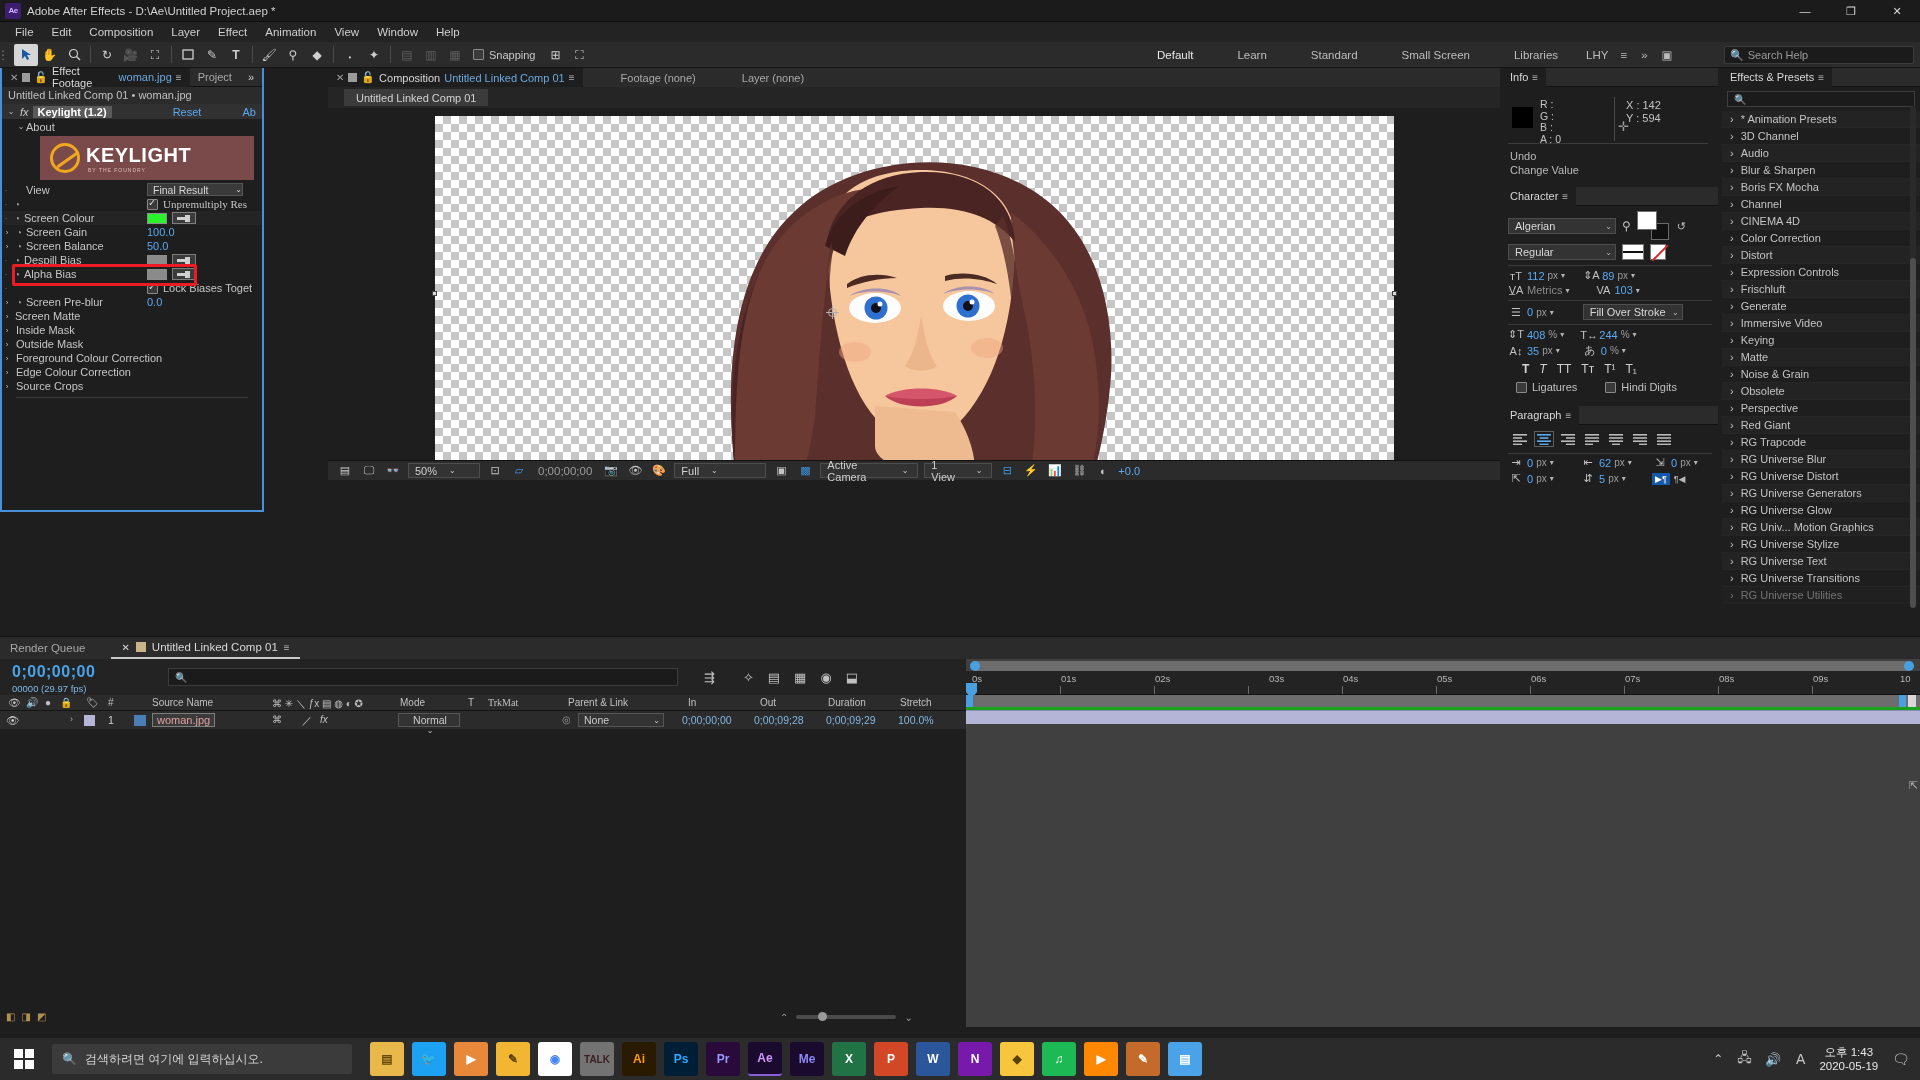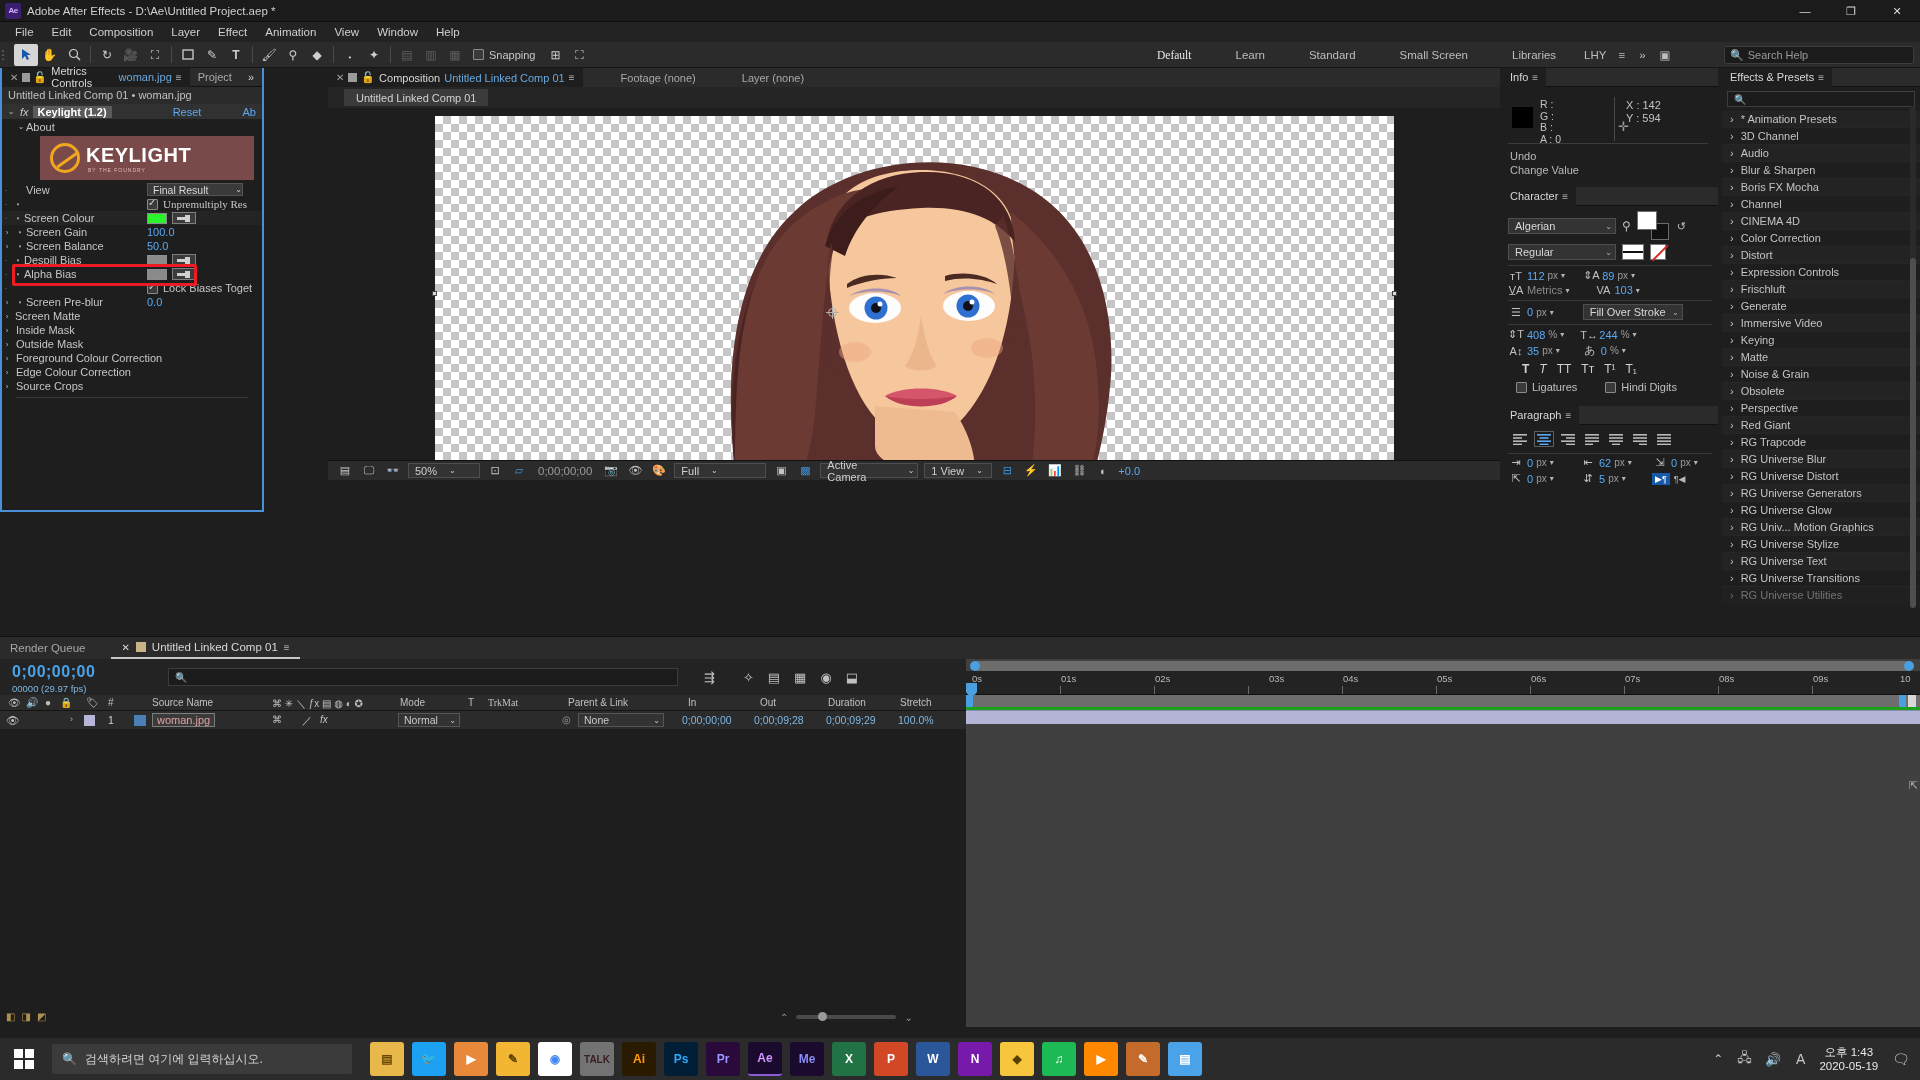--- a/index.html
+++ b/index.html
@@ -47,21 +47,21 @@
   }
   .tool.active { background: #d6d6d6; color: #1b1b1b; border-radius: 2px; }
   .tool svg { display: block; }
   .tool-sep { width: 1px; height: 17px; background: #4a4a4a; margin: 0 4px; }
   .snapping { display: flex; align-items: center; gap: 5px; font-size: 11px; color: #c8c8c8; margin-left:6px;}
   .cbox { width: 11px; height: 11px; border: 1px solid #8a8a8a; background: #3a3a3a; border-radius: 1px;
           display:inline-block; position: relative;}
   .cbox.on::after { content: "✓"; position: absolute; left: 0px; top: -3px; font-size: 10px; color: #d8d8d8; }
   .ws-tabs { position: absolute; left: 1135px; top: 0; height: 26px; display: flex; align-items: center; }
   .ws-tab { font-size: 11.5px; color: #bdbdbd; padding: 0 22px; }
-  .ws-tab.sel { color: #e8e8e8; font-family: Liberation Serif, serif; }
+  .ws-tab.sel { color: #e8e8e8; }
   .search-help {
     position: absolute; right: 6px; top: 4px; width: 190px; height: 18px;
     background: #1b1b1b; border: 1px solid #3c3c3c; border-radius: 2px;
     display: flex; align-items: center; padding-left: 5px; gap: 4px;
     font-size: 11px; color: #9a9a9a;
   }
 
   
   .panel { position: absolute; background: #1e1e1e; }
   .panel-tabs {
@@ -113,21 +113,21 @@
       display: flex; align-items: center; justify-content: center; }
   .canvas-wrap { position: relative; width: 959px; height: 356px;
       background-image:
         linear-gradient(45deg,#c6c6c6 25%,transparent 25%,transparent 75%,#c6c6c6 75%),
         linear-gradient(45deg,#c6c6c6 25%,#fff 25%,#fff 75%,#c6c6c6 75%);
       background-size: 16px 16px; background-position: 0 0, 8px 8px; }
   .handle { position:absolute; width:5px; height:5px; background:#d9d9d9; border:1px solid #444;}
   .viewer-bar { position:absolute; bottom:0; left:0; width:1172px; height:20px; background:#2b2b2b;
       display:flex; align-items:center; gap:6px; padding-left:8px; font-size:11px; color:#c8c8c8;
       border-top:1px solid #111;}
-  .vb-drop { height:15px; background:#333; border:1px solid #4e4e4e; padding:0 3px 0 6px;
+  .vb-drop { height:15px; background:#333; border:1px solid #4e4e4e; padding:0 9px 0 6px;
       display:flex;align-items:center;gap:12px;font-size:11px;color:#d0d0d0;}
   .vb-ico { width:18px;height:15px;display:flex;align-items:center;justify-content:center;color:#c4c4c4;font-size:11px;}
   .vb-time { color:#9a9a9a; font-size:11.5px; padding:0 4px;}
 
   
   #info-panel { left: 1502px; top: 68px; width: 216px; height: 115px; }
   .info-body { padding: 6px 8px; font-size: 11px; color: #c3c3c3; position: relative;}
   .colorchip { width: 21px; height: 21px; background: #000; position:absolute; left:10px; top:20px;}
   .rgba { position: absolute; left: 38px; top: 12px; line-height: 11.5px; font-size: 10.5px;}
   .xy { position: absolute; left: 124px; top: 12px; line-height: 13px; font-size: 11px;}
@@ -174,21 +174,21 @@
   .tl-search { margin-left: 18px; width: 510px; height: 18px; background:#1b1b1b; border:1px solid #3c3c3c;
      display:flex;align-items:center;padding-left:6px;gap:4px;color:#8e8e8e;font-size:10px;}
   .tl-icons { display:flex; align-items:center; gap:14px; margin-left: 26px; color:#c0c0c0; font-size:13px;}
   .tl-headers { height: 16px; background:#2b2b2b; font-size:10px; color:#c0c0c0; position:relative; border-bottom:1px solid #141414;}
   .th { position:absolute; top:2px; }
   .tl-layerrow { height: 18px; background:#2b2b2b; position:relative; font-size:10.5px; }
   .lyr-name { position:absolute; left:152px; top:2px; height:14px; background:#3a3a3a; border:1px solid #7d7d7d;
      color:#e0a0a0; font-size:11px; padding: 0 4px; line-height:13px;}
   .lyr-val { position:absolute; color:#7fb7e3; font-size:10.5px; top:3px;}
   .mode-drop { position:absolute; left:398px; top:2px; width:62px; height:14px; background:#333; border:1px solid #555;
-     color:#ccc; font-size:10.5px; display:flex;align-items:center;justify-content:space-between;padding:0 3px 0 5px;}
+     color:#ccc; font-size:10.5px; display:flex;align-items:center;justify-content:space-between;padding:0 3px 0 5px;flex-direction:column;}
   .parent-drop { position:absolute; left:578px; top:2px; width:86px; height:14px; background:#333;border:1px solid #555;
      color:#ccc;font-size:10.5px;display:flex;align-items:center;justify-content:space-between;padding:0 3px 0 5px;}
   .tl-right { position:absolute; left:966px; top:22px; width:954px; height:368px; background:#404040;text-align:right;}
   .tl-scrollbar { height:10px; background:#6d6d6d; border-radius:5px; margin: 2px 8px 0 6px; position:relative;}
   .ruler { height: 24px; background:#232323; position:relative; border-bottom:1px solid #111;}
   .tick { position:absolute; top:2px; font-size:9.5px; color:#b8b8b8;}
   .tickline { position:absolute; top:15px; width:1px; height:8px; background:#6a6a6a;}
   .workbar { height: 12px; background:#6d6d6d; position:relative; }
   .greenline { height:3px; background:#1aa21a; }
   .layerbar { height: 14px; background:#b5b5d8; border-top:1px solid #8a8ab5;}
@@ -295,21 +295,21 @@
       <span>Search Help</span>
     </div>
   </div>
 
   <div class="panel" id="effect-controls">
     <div class="panel-tabs">
       <div class="ptab active">
         <span class="x">✕</span>
         <span class="sq"></span>
         <span style="color:#b0b0b0;">🔓</span>
-        <span>Metrics Controls</span>
+        <span>Effect Footage</span>
         <span style="color:#6aa9e0;">woman.jpg</span>
         <span class="hamb">≡</span>
       </div>
       <div class="ptab">
         <span>Project</span>
       </div>
       <div class="ptab" style="color:#d0d0d0;">»</div>
     </div>
 
     <div class="ec-head">Untitled Linked Comp 01 • woman.jpg</div>

